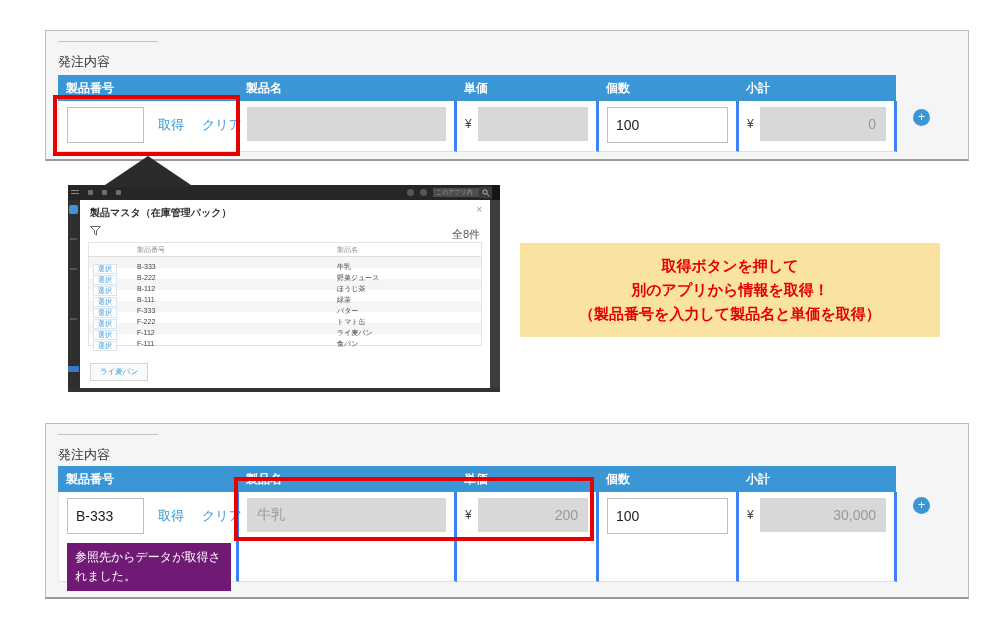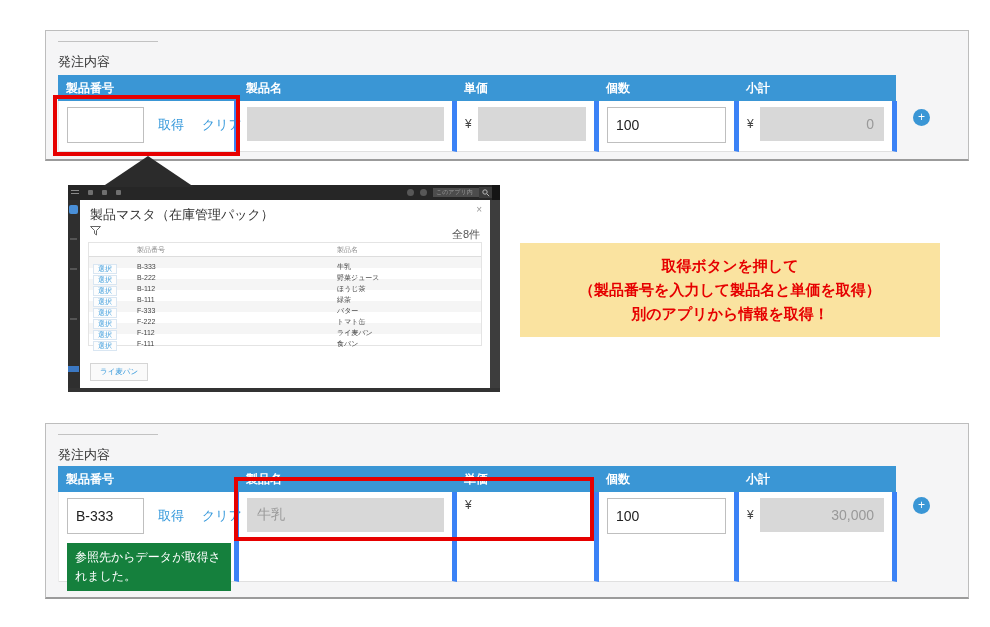--- a/index.html
+++ b/index.html
@@ -17,34 +17,34 @@
   .subtable { position:absolute; left:12px; top:44px; width:838px; }
   #card-bottom .subtable { top:42px; }
   .sub-header { display:grid; grid-template-columns:180px 218px 142px 140px 158px;
                 background:#3A96D5; height:26px; }
   .hcell { color:#fff; font-size:12px; font-weight:bold; display:flex; align-items:center;
            padding-left:8px; }
   .sub-body { display:grid; grid-template-columns:180px 218px 142px 140px 158px;
               background:#fff; border-left:1px solid #ececec; }
   #card-top .sub-body > .bcell { height:51px; }
   #card-bottom .sub-body > .bcell { height:90px; }
-  .bcell { border-right:5px solid #3b82f6; border-bottom:1px solid #e0e0e0;
+  .bcell { border-right:3px solid #3b82f6; border-bottom:1px solid #e0e0e0;
            padding:6px 8px; position:relative; }
   .cell-row { display:flex; align-items:center; }
   .text-input { height:36px; background:#fff; border:1px solid #bfbfbf; font-size:14px;
                 padding:0 8px; color:#222; font-family:inherit; }
   .pn-input { width:77px; }
   .qty-input { width:100%; text-align:left; }
   .link-btn { font-size:13px; color:#3498DB; cursor:pointer; white-space:nowrap; }
   .lk1 { margin-left:14px; } .lk2 { margin-left:18px; }
   .gray-field { background:#d8d8d8; height:34px; display:flex; align-items:center;
                 font-size:14px; color:#999; padding:0 10px; width:100%; }
   .num { justify-content:flex-end; }
   .yen { font-size:12px; color:#444; margin-right:6px; }
-  .success-box { margin-top:9px; width:164px; background:#15803d; color:#fff;
+  .success-box { margin-top:9px; width:164px; background:#701a75; color:#fff;
                  font-size:12px; line-height:1.55; padding:5px 8px 6px; word-break:break-all; }
   .add-btn { position:absolute; left:867px; width:17px; height:17px; border-radius:50%;
              background:#3A96D5; color:#fff; font-size:12px; line-height:16px;
              text-align:center; cursor:pointer; }
   #card-top .add-btn { top:78px; } #card-bottom .add-btn { top:73px; }
 
   
   .highlight { position:absolute; border:4px solid #E60000; pointer-events:none; z-index:6; }
   #hl-top { left:53px; top:95px; width:187px; height:61px; }
   #hl-bottom { left:234px; top:477px; width:360px; height:64px; }
@@ -69,21 +69,21 @@
   .pp-corner { width:8px; height:15px; background:#151515; }
   .pp-main { display:flex; height:188px; }
   .pp-side { width:12px; background:#2f2f2f; position:relative; }
   .pp-appicon { position:absolute; left:1px; top:5px; width:9px; height:9px;
                 background:#4a90d9; border-radius:2px; }
   .pp-mark { position:absolute; left:2px; width:7px; height:2px; background:#555; }
   .pp-blue-block { position:absolute; left:0; bottom:16px; width:11px; height:6px; background:#3b78c3; }
   .pp-content { flex:1; background:#fff; position:relative; }
   .pp-rightstrip { width:10px; background:#3d3d3d; }
   .pp-bottom { height:4px; background:#333; }
-  .pp-title { position:absolute; left:10px; top:6px; font-size:13px; font-weight:normal; color:#333; }
+  .pp-title { position:absolute; left:10px; top:6px; font-size:10px; font-weight:bold; color:#333; }
   .pp-close { position:absolute; right:8px; top:4px; font-size:10px; color:#999; cursor:pointer; }
   .pp-funnel { position:absolute; left:10px; top:22px; cursor:pointer; }
   .pp-count { position:absolute; right:10px; top:27px; font-size:11px; color:#555; }
   .pp-table { position:absolute; left:8px; right:8px; top:42px; border:1px solid #e4e4e4; }
   .pp-thead { display:grid; grid-template-columns:48px 200px 1fr; height:14px;
               border-bottom:1px solid #ddd; background:#fff; }
   .pp-th { font-size:7px; color:#8a8a8a; line-height:14px; }
   .pp-row { display:grid; grid-template-columns:48px 200px 1fr; height:11px; align-items:center; }
   .pp-row:nth-child(even) { background:#f5f5f5; }
   .pp-td { font-size:7px; color:#444; line-height:11px; }
@@ -234,22 +234,22 @@
         </div>
         <div class="cancel-btn">ライ麦パン</div>
       </div>
       <div class="pp-rightstrip"></div>
     </div>
     <div class="pp-bottom"></div>
   </div>
 
   <div id="callout">
     <div>取得ボタンを押して</div>
+    <div>別のアプリから情報を取得！</div>
     <div>（製品番号を入力して製品名と単価を取得）</div>
-    <div>別のアプリから情報を取得！</div>
   </div>
 
   <div class="card" id="card-bottom">
     <div class="rule"></div>
     <div class="card-title">発注内容</div>
     <div class="subtable">
       <div class="sub-header">
         <div class="hcell">製品番号</div>
         <div class="hcell">製品名</div>
         <div class="hcell">単価</div>
@@ -266,20 +266,21 @@
             </div>
             <div class="success-box">参照先からデータが取得されました。</div>
           </div>
         </div>
         <div class="bcell">
           <div class="gray-field">牛乳</div>
         </div>
         <div class="bcell">
           <div class="cell-row" style="width:100%;">
             <span class="yen">¥</span>
+            <div class="gray-field num">200</div>
           </div>
         </div>
         <div class="bcell">
           <input class="text-input qty-input" type="text" value="100" style="">
         </div>
         <div class="bcell">
           <div class="cell-row" style="width:100%;">
             <span class="yen">¥</span>
             <div class="gray-field num">30,000</div>
           </div>

